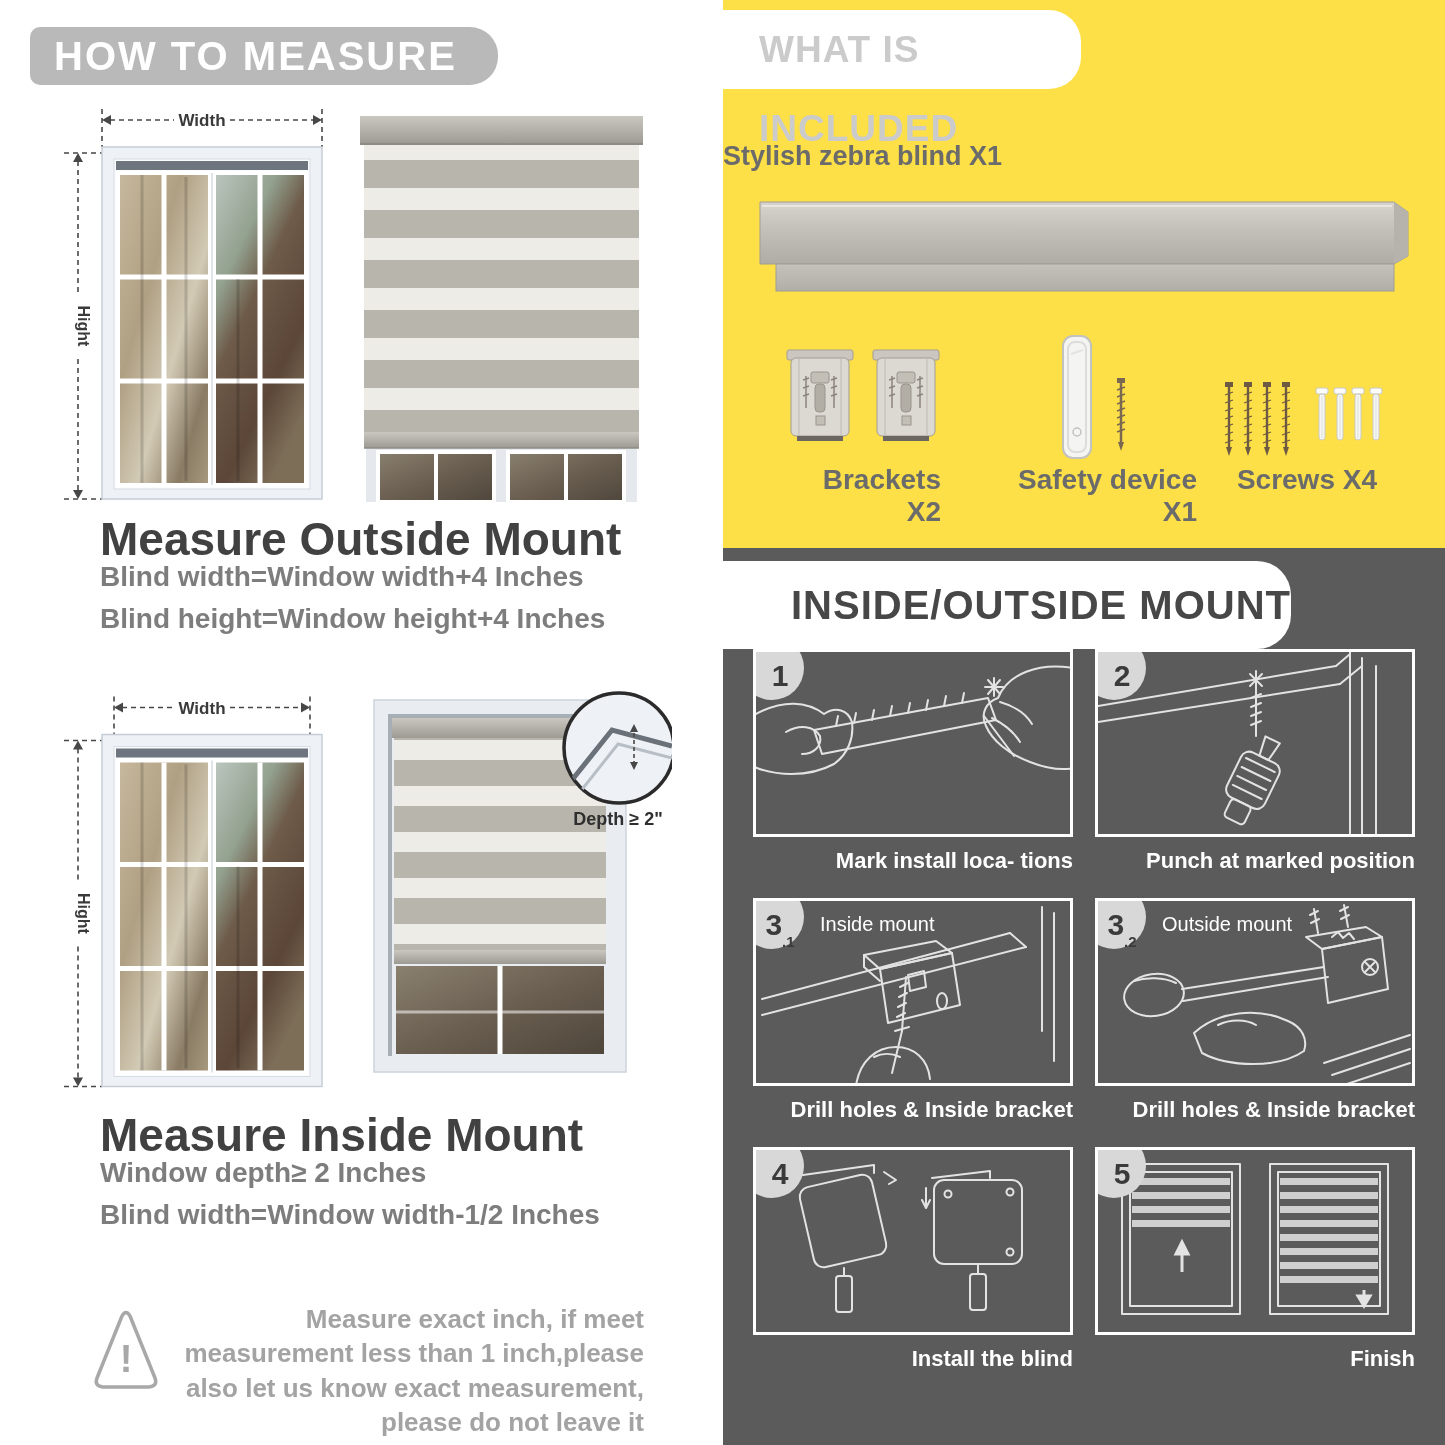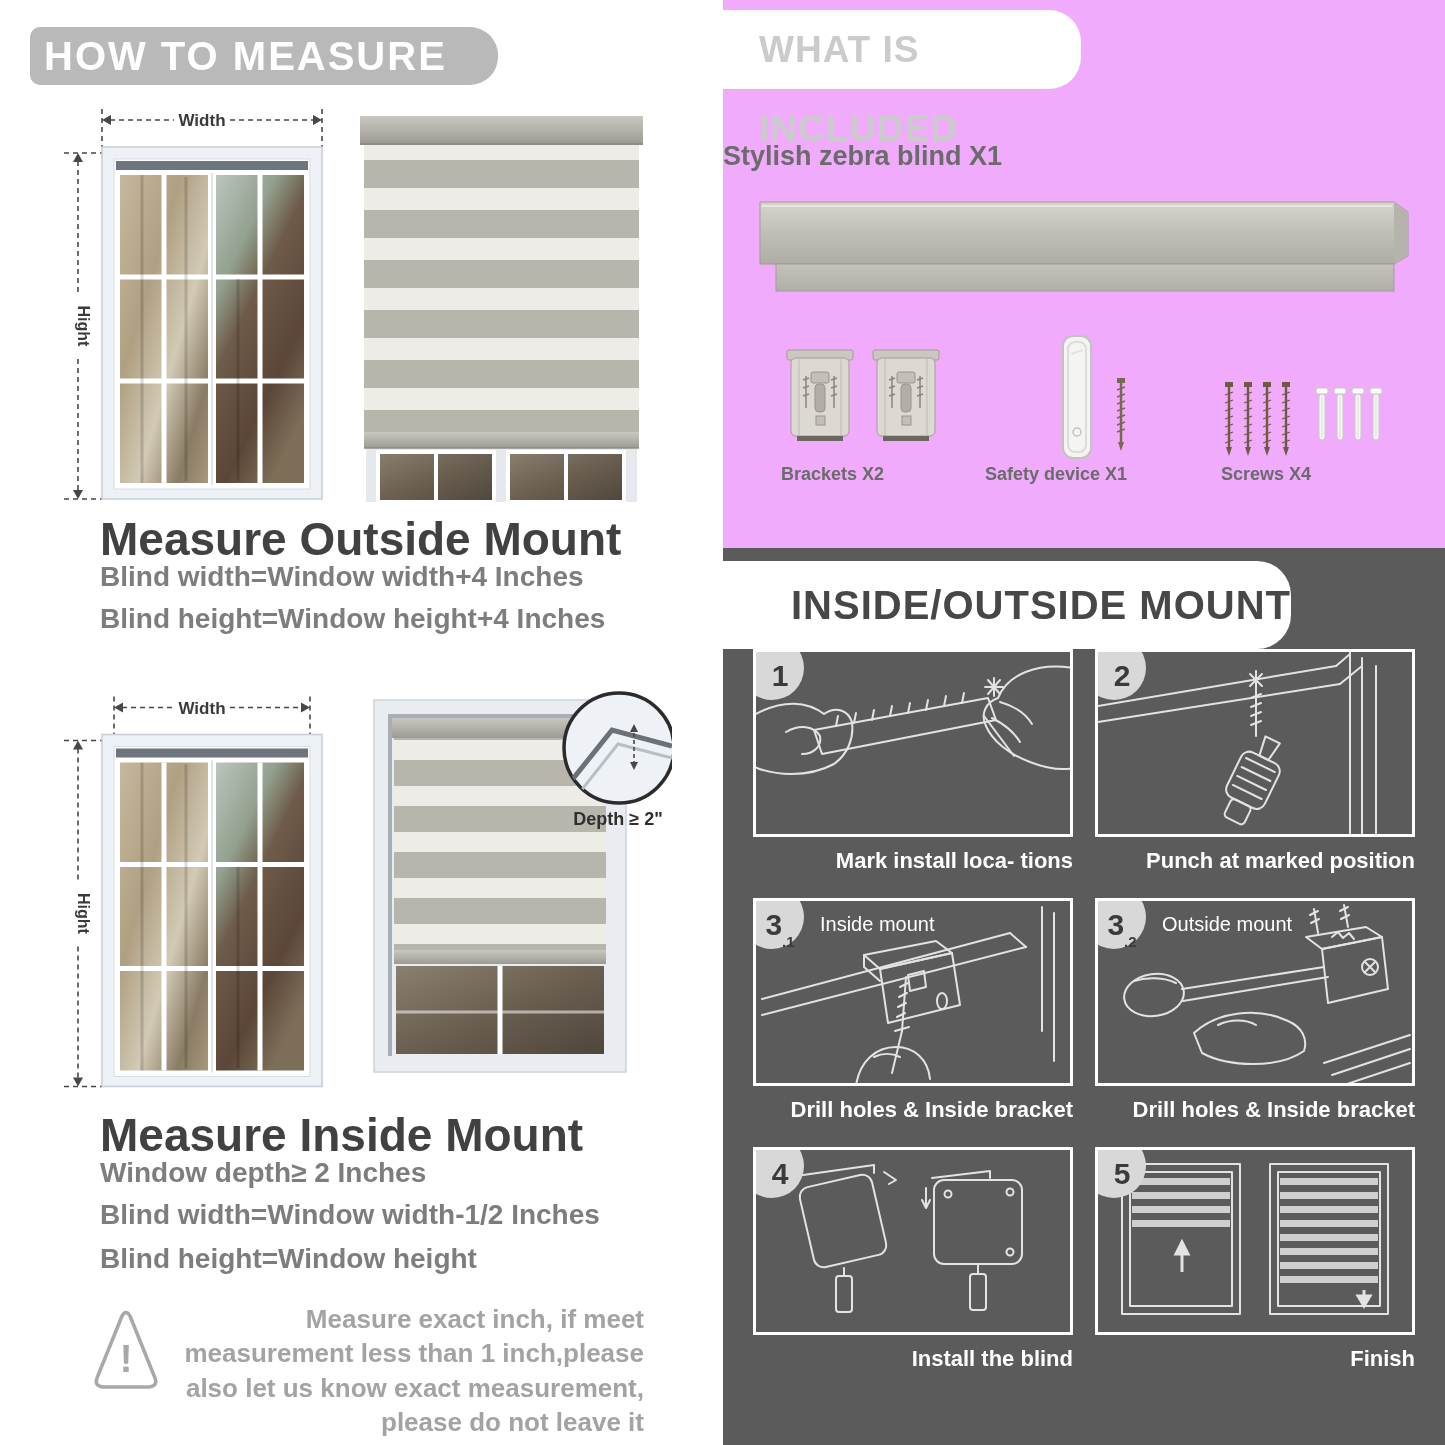--- a/index.html
+++ b/index.html
@@ -3,34 +3,34 @@
 <meta charset="utf-8">
 <style>
   html,body{margin:0;padding:0;background:#fff;}
   #stage{position:relative;width:1445px;height:1445px;background:#fff;overflow:hidden;
          font-family:"Liberation Sans",sans-serif;}
   .abs{position:absolute;}
 
   
   .howto-header{left:30px;top:27px;width:468px;height:58px;background:#b9b9b9;
     border-radius:10px 28px 28px 10px;color:#fff;font-size:40px;font-weight:800;
-    line-height:58px;padding-left:14px;letter-spacing:2px;box-sizing:border-box;}
+    line-height:58px;padding-left:24px;letter-spacing:2px;box-sizing:border-box;}
   .sec-title{font-size:46px;font-weight:800;color:#414141;}
   .sec-line{font-size:28px;font-weight:600;color:#7d7d7d;}
   .warning-row{display:flex;gap:24px;align-items:flex-start;}
   .warning-text{font-size:26px;font-weight:600;color:#a3a3a3;line-height:1.32;width:460px;text-align:right;}
 
   
-  .included-panel{left:723px;top:0;width:722px;height:604px;background:#f0abfc;}
+  .included-panel{left:723px;top:0;width:722px;height:604px;background:#fde047;}
   .included-header{left:0;top:10px;width:358px;height:79px;background:#fff;
     border-radius:0 32px 32px 0;color:#cbcbcb;font-size:37px;font-weight:800;
     line-height:79px;padding-left:36px;letter-spacing:1px;box-sizing:border-box;}
   .product-label{left:0;top:141px;width:722px;text-align:left;font-size:27px;
     font-weight:800;color:#6b6b6b;}
-  .part-label{font-size:18px;font-weight:800;color:#6b6b6b;text-align:left;}
+  .part-label{font-size:28px;font-weight:800;color:#6b6b6b;text-align:right;}
 
   
   .mount-panel{left:723px;top:548px;width:722px;height:897px;background:#5b5b5b;text-align:right;}
   .mount-header{left:0;top:13px;width:568px;height:88px;background:#fff;
     border-radius:0 34px 34px 0;color:#474747;font-size:40px;font-weight:800;
     line-height:88px;padding-left:30px;letter-spacing:1px;box-sizing:border-box;}
   .steps{left:30px;top:101px;width:662px;display:grid;
     grid-template-columns:1fr 1fr;column-gap:22px;row-gap:24px;}
   .step-panel{position:relative;height:182px;border:3px solid #fff;overflow:hidden;}
   .badge{position:absolute;left:-16px;top:-16px;width:64px;height:64px;border-radius:50%;
@@ -237,21 +237,20 @@
         <polygon points="262,56 258,64 266,64" fill="#474747"></polygon>
         <polygon points="262,102 258,94 266,94" fill="#474747"></polygon>
       </g>
     </g>
     <text x="246" y="157" text-anchor="middle" font-size="18" font-weight="bold" fill="#2f2f2f">Depth ≥ 2"</text>
   </svg>
 
   <div class="abs sec-title" style="left:100px;top:1108px">Measure Inside Mount</div>
   <div class="abs sec-line" style="left:100px;top:1157px">Window depth≥ 2 Inches</div>
   <div class="abs sec-line" style="left:100px;top:1199px">Blind width=Window width-1/2 Inches</div>
-  <div class="abs sec-line" style="left:100px;top:1243px">Blind height=Window height</div>
 
   <div class="abs warning-row" style="left:92px;top:1302px">
     <svg width="68" height="92" viewBox="0 0 68 92">
       <path d="M30,14 L5,76 Q2,84 11,85 L57,85 Q66,84 63,76 L38,14 Q34,7 30,14 Z" fill="none" stroke="#a8a8a8" stroke-width="3.5" stroke-linejoin="round"></path>
       <text x="34" y="70" text-anchor="middle" font-size="38" font-weight="bold" fill="#a8a8a8">!</text>
     </svg>
     <div class="warning-text">Measure exact inch, if meet measurement less than 1 inch,please also let us know exact measurement, please do not leave it</div>
   </div>
 
   <div class="abs included-panel">

